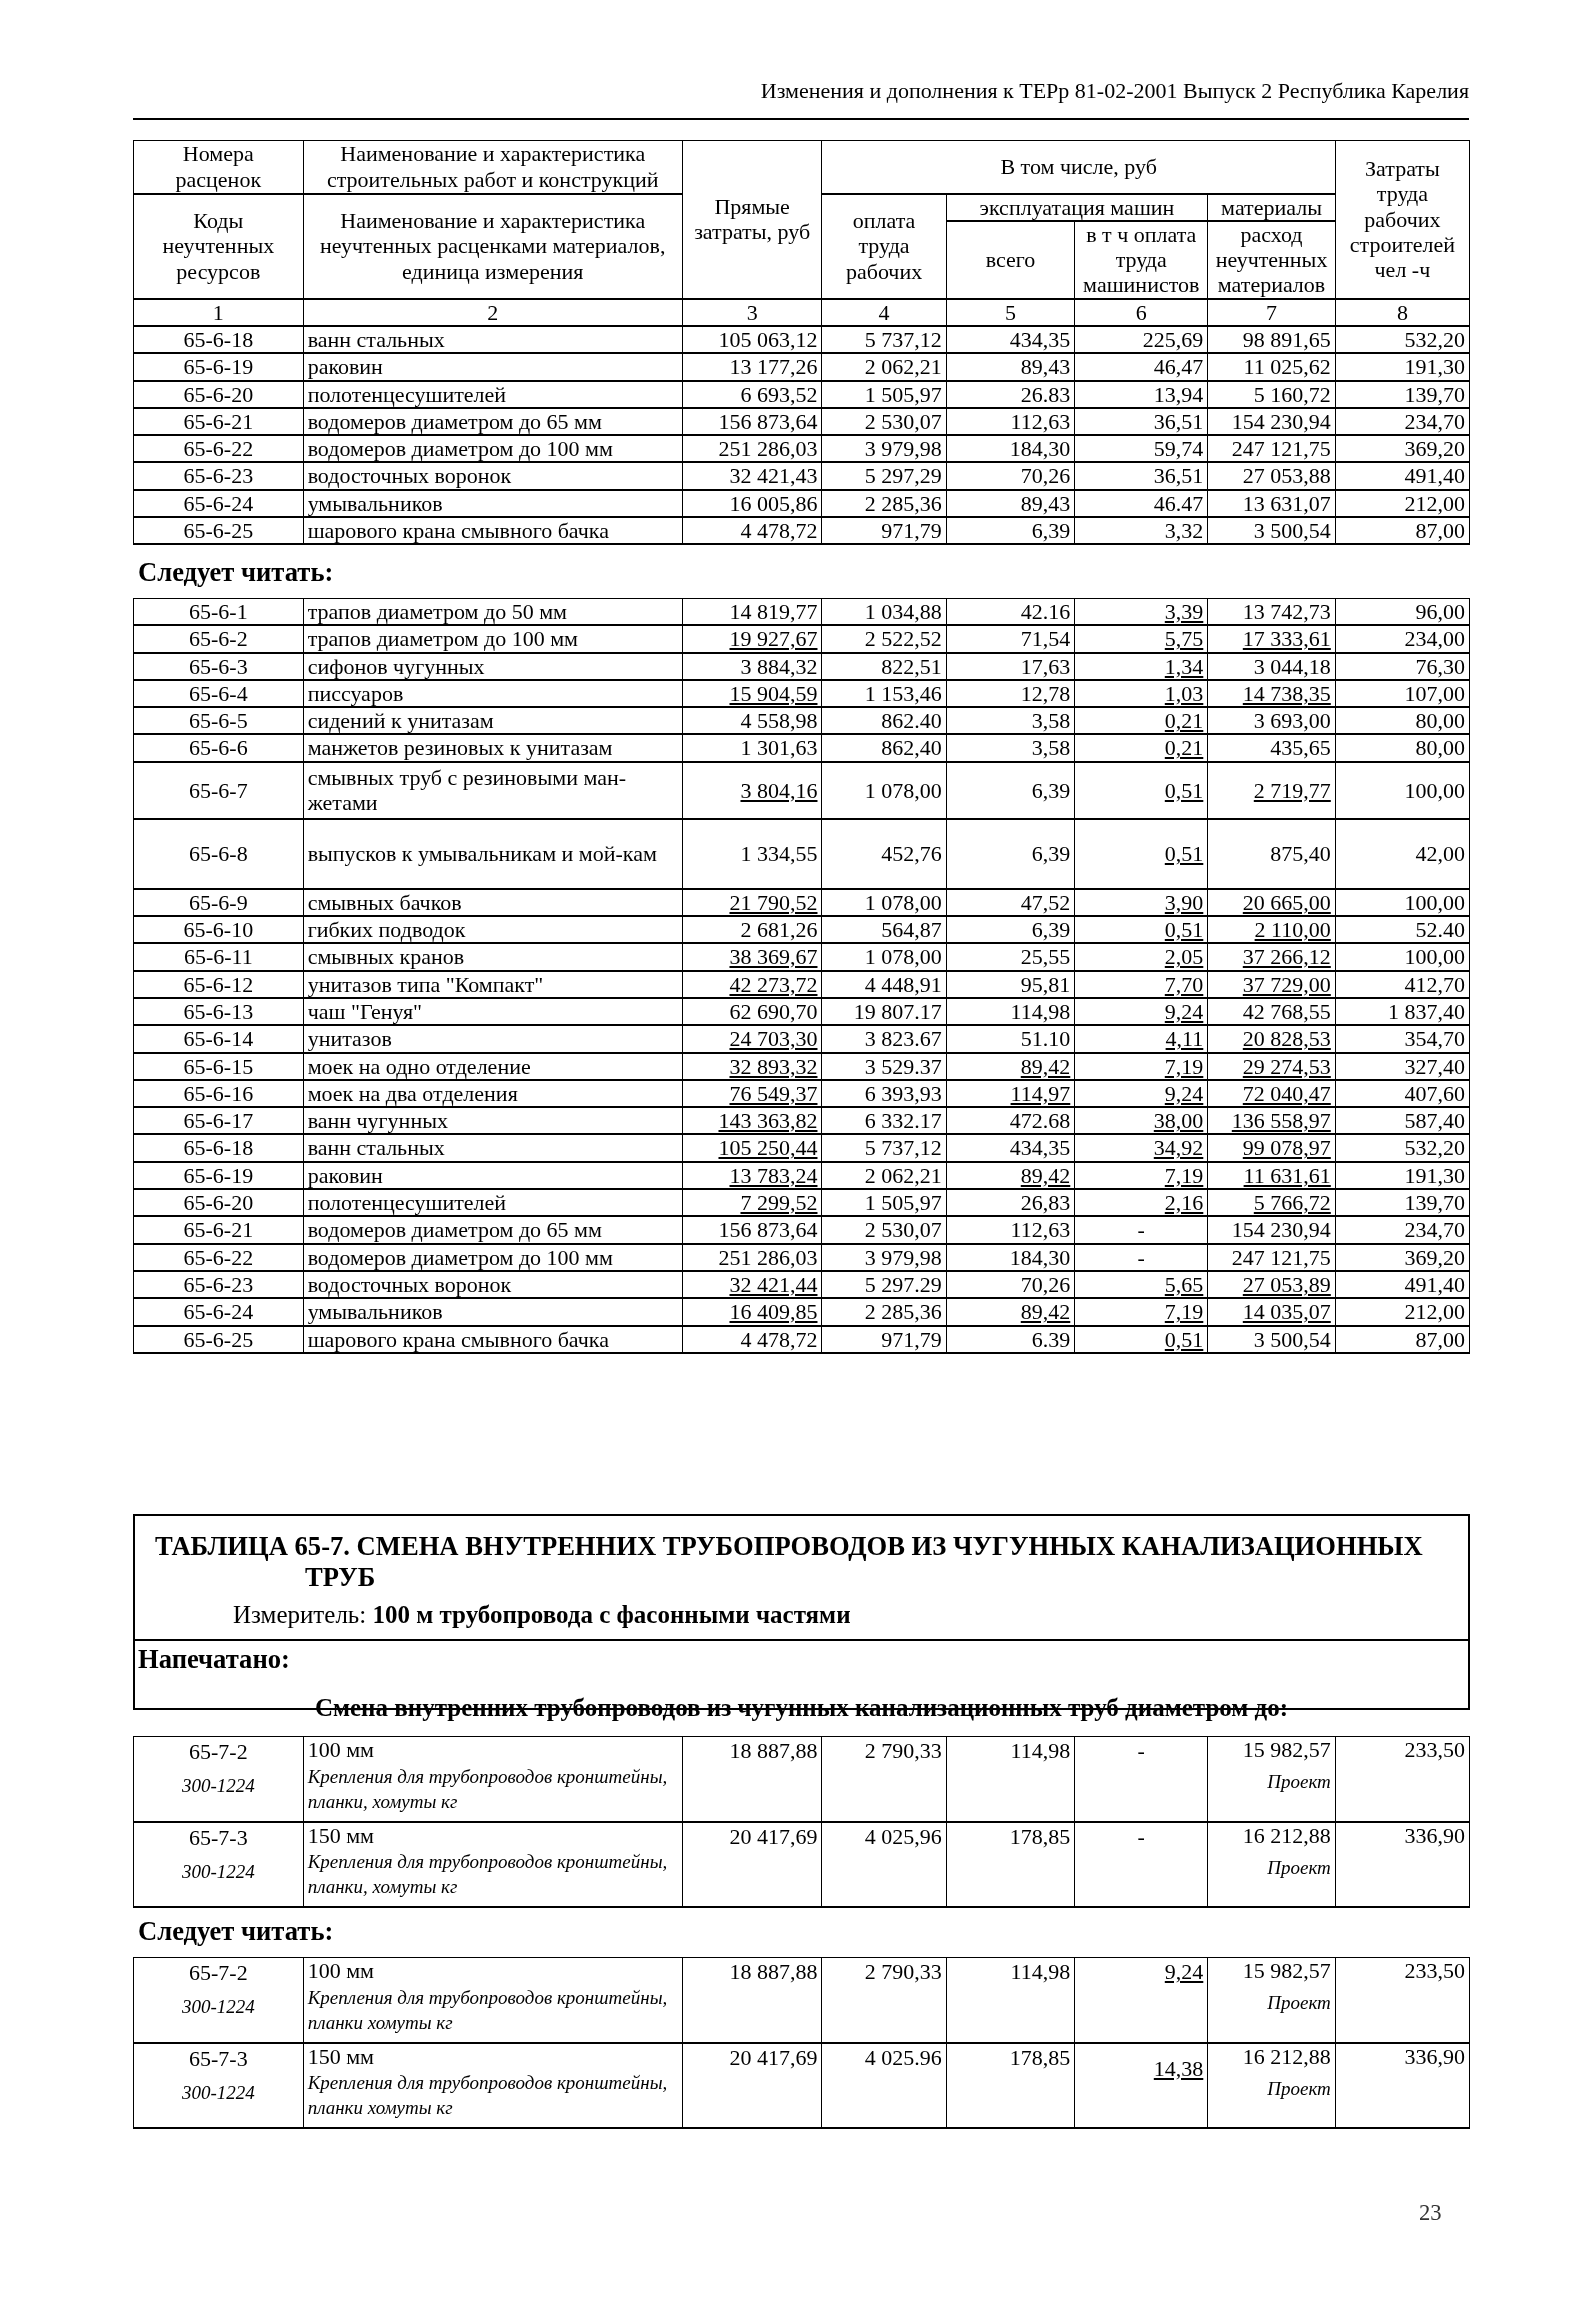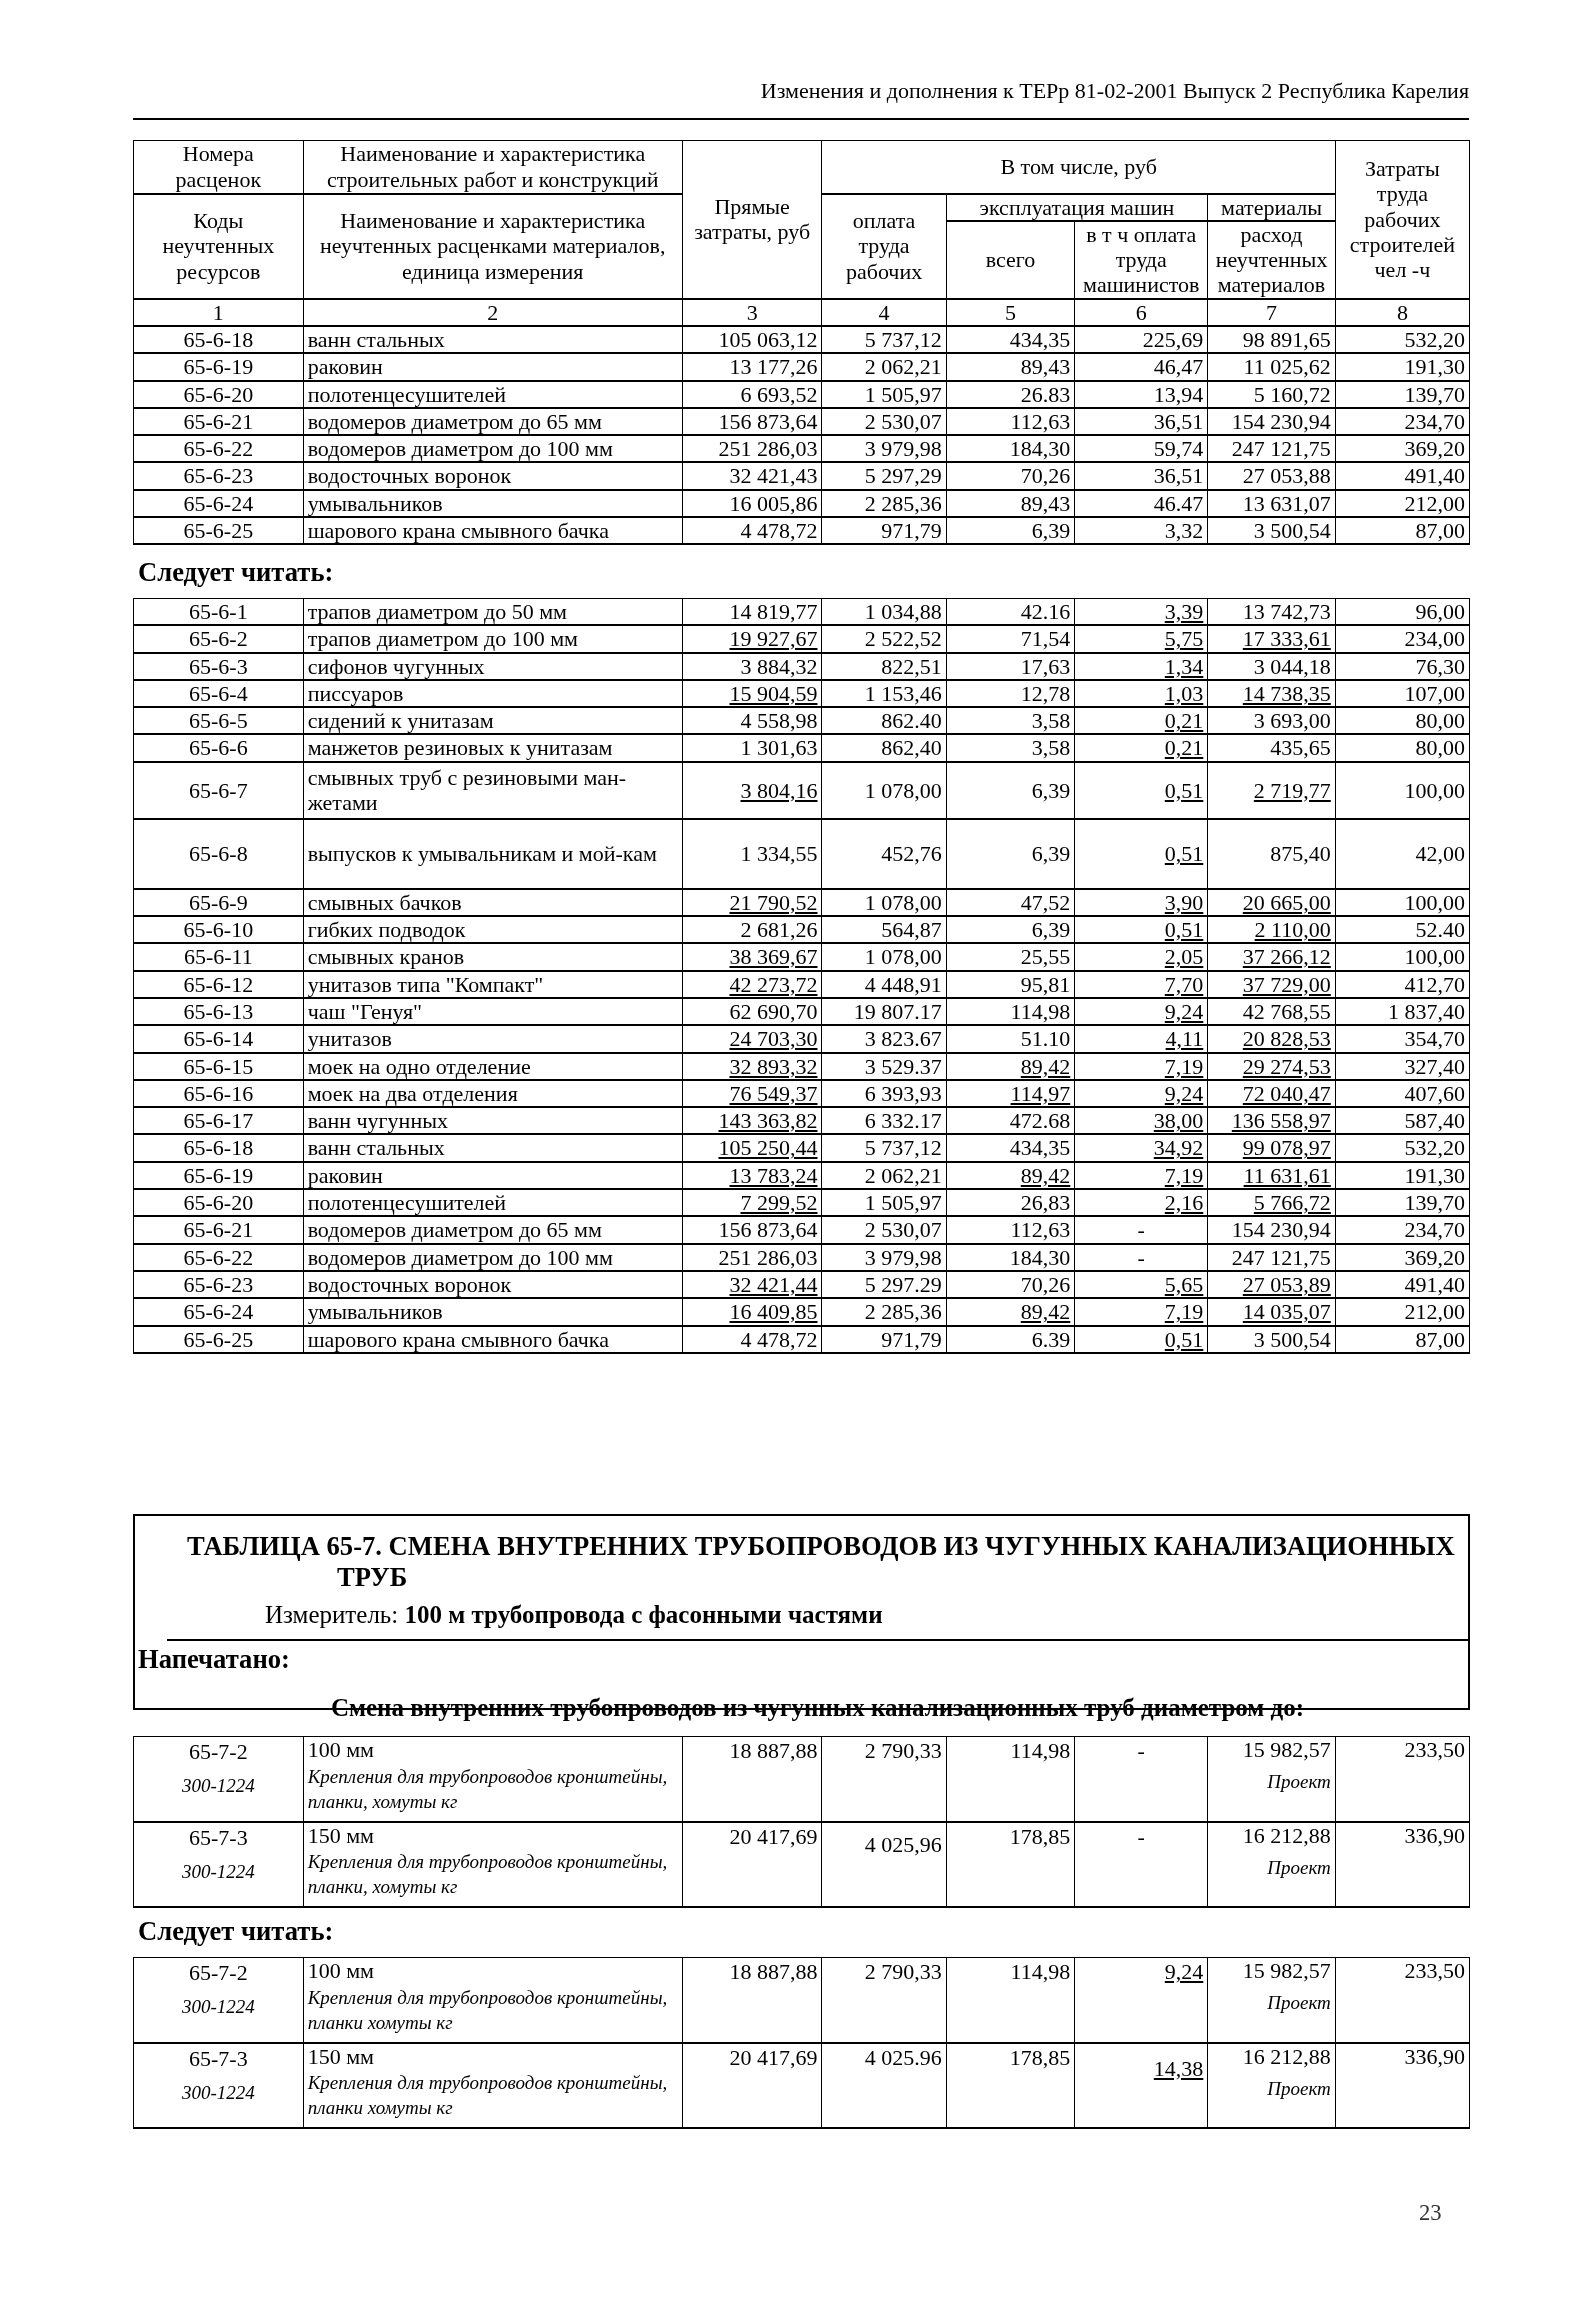--- a/index.html
+++ b/index.html
@@ -8,21 +8,21 @@
   .header-rule { position: absolute; left: 133px; top: 118px; width: 1336px; height: 0; border-top: 2.7px solid #000; }
   table.t { position: absolute; left: 133px; border-collapse: collapse; table-layout: fixed; width: 1337px; }
   table.t td, table.t th { border: 1.3px solid #000; padding: 0 4px; font-weight: normal; font-size: 22px; line-height: 1.15; }
   table.t tr { border-bottom: 2.7px solid #000; }
   .c1 { width: 153px; text-align: center; }
   .c2 { width: 342px; text-align: left; }
   .num { text-align: right; }
   .b { font-weight: bold; text-decoration: underline; }
   .hd td { text-align: center; font-size: 20.6px; line-height: 1.2; }
   .heading { position: absolute; left: 138px; font-size: 26.6px; font-weight: bold; }
-  .t7 { position: absolute; left: 133px; width: 1337px; border: 2px solid #000; box-sizing: border-box; padding-left: 32px; }
+  .t7 { position: absolute; left: 133px; width: 1337px; border: 2px solid #000; box-sizing: border-box; }
   .t7 .sec { border-bottom: 2.7px solid #000; }
   .t7 .ttl { font-weight: bold; font-size: 26.6px; padding: 14.6px 0 0 20px; }
   .t7 .ttl2 { font-weight: bold; font-size: 26.6px; padding-left: 170px; }
   .t7 .meas { font-size: 25px; padding: 8px 0 6.6px 98px; }
   .t7 .meas b { font-weight: bold; }
   .t7 .sub { font-size: 25px; font-weight: bold; text-align: center; padding: 39px 0 2.7px 0; }
   .it { font-style: italic; font-size: 19px; }
   .page-num { position: absolute; left: 1419px; top: 2200px; font-size: 22.6px; color: #333; }
   .cell2 div { line-height: 29px; }
 </style>
@@ -472,21 +472,21 @@
       <tr style="height: 85px; vertical-align: top;">
         <td class="c1 cell2">
           <div>65-7-3</div>
           <div class="it" style="line-height: 40px;">300-1224</div>
         </td>
         <td class="c2">
           <div style="line-height: 26.6px;">150 мм</div>
           <div class="it" style="line-height: 25px;">Крепления для трубопроводов кронштейны, планки, хомуты кг</div>
         </td>
         <td class="num" style="padding-top: 1.3px;">20 417,69</td>
-        <td class="num" style="padding-top: 9px;">4 025,96</td>
+        <td class="num" style="padding-top: 1px;">4 025,96</td>
         <td class="num" style="padding-top: 1.3px;">178,85</td>
         <td class="num" style="text-align: center; padding-top: 1.3px;">-</td>
         <td class="num">
           <div>16 212,88</div>
           <div class="it" style="line-height: 40px;">Проект</div>
         </td>
         <td class="num">336,90</td>
       </tr>
     </tbody>
 </table>

